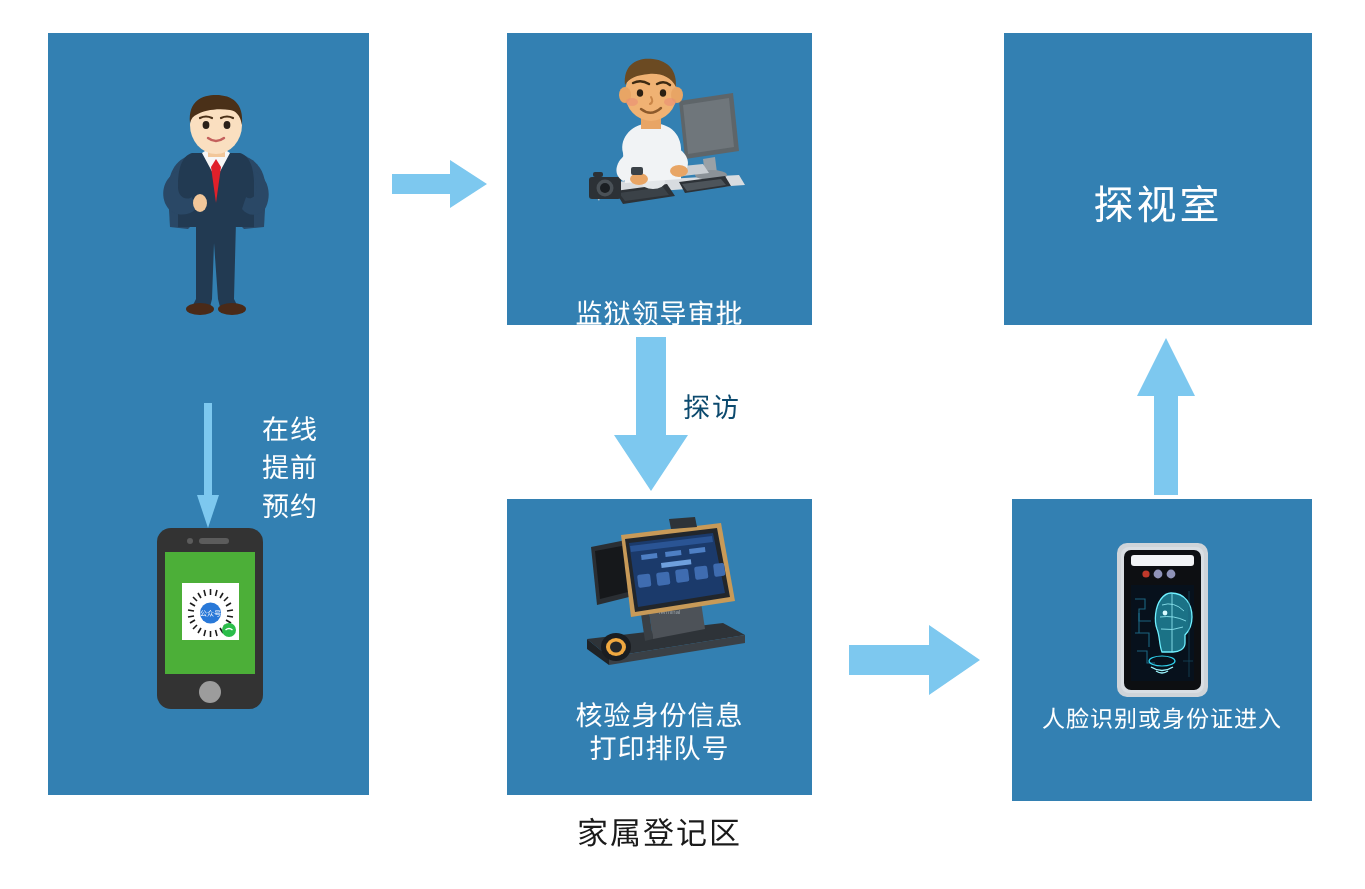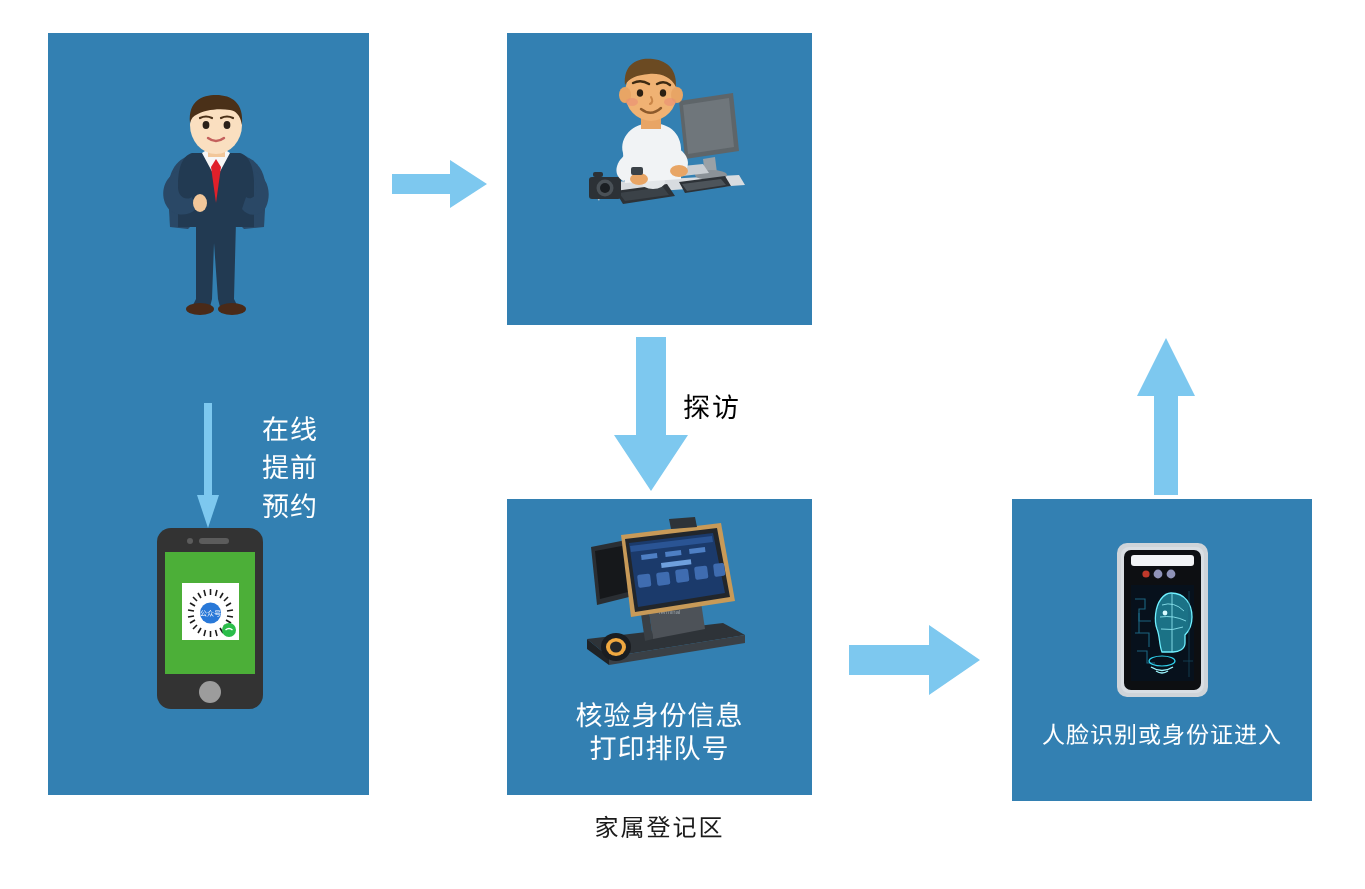--- a/index.html
+++ b/index.html
@@ -48,41 +48,41 @@
   .panel-label.small {
     font-size: 23px;
   }
 
   
   .caption {
     position: absolute;
     text-align: center;
     color: #1a1a1a;
     font-family: "Liberation Serif", "DejaVu Serif", serif;
-    font-size: 24px;
+    font-size: 31px;
     letter-spacing: 2px;
     white-space: nowrap;
   }
 
   
   .stack-label {
     position: absolute;
     color: #ffffff;
     font-family: "Liberation Serif", "DejaVu Serif", serif;
     font-size: 27px;
     line-height: 1.42;
     text-align: center;
     letter-spacing: 1px;
     white-space: pre-line;
   }
 
   
   .edge-label {
     position: absolute;
-    color: #000000;
+    color: #0c4a6e;
     font-family: "Liberation Serif", "DejaVu Serif", serif;
     font-size: 27px;
     letter-spacing: 2px;
     white-space: nowrap;
   }
 
   
   .arrow {
     position: absolute;
   }
@@ -248,20 +248,21 @@
         <ellipse cx="88" cy="38" rx="3.2" ry="3.8" fill="#2b2013"></ellipse>
 
         <ellipse cx="57" cy="47" rx="6" ry="4" fill="#e98b74" opacity="0.55"></ellipse>
         <ellipse cx="95" cy="47" rx="6" ry="4" fill="#e98b74" opacity="0.55"></ellipse>
 
         <path d="M76 42 q3 5 -1 7" stroke="#c98547" stroke-width="2" fill="none" stroke-linecap="round"></path>
         <path d="M66 54 q10 8 20 -1" stroke="#8c5a2b" stroke-width="2.4" fill="none" stroke-linecap="round"></path>
       </svg>
     </div>
 
+    <div class="panel-label mid" style="top:265px;">监狱领导审批</div>
   </div>
 
   <div class="arrow" style="left:613px; top:337px; width:76px; height:155px;">
     <svg viewBox="0 0 76 155" preserveAspectRatio="none" xmlns="http://www.w3.org/2000/svg">
       <polygon points="23,0 53,0 53,98 75,98 38,154 1,98 23,98" fill="#7dc8ef"></polygon>
     </svg>
   </div>
 
   <div class="edge-label" style="left:683px; top:386px;">探访</div>
 
@@ -363,24 +364,27 @@
         <path d="M36 126 q11 7 22 0" stroke="#9df6ff" stroke-width="1.4" fill="none"></path>
         <path d="M41 130 q6 4 12 0" stroke="#9df6ff" stroke-width="1.4" fill="none"></path>
 
         <g stroke="#1b5d78" stroke-width="0.8" opacity="0.7">
           <line x1="74" y1="50" x2="74" y2="136"></line>
           <line x1="68" y1="120" x2="78" y2="120"></line>
         </g>
       </svg>
     </div>
 
-    <div class="panel-label small" style="top:222px;">人脸识别或身份证进入</div>
+    <div class="panel-label small" style="top:206px;">人脸识别或身份证进入</div>
   </div>
 
 
   <div class="arrow" style="left:1136px; top:338px; width:60px; height:158px;">
     <svg viewBox="0 0 60 158" preserveAspectRatio="none" xmlns="http://www.w3.org/2000/svg">
       <polygon points="30,0 59,58 42,58 42,157 18,157 18,58 1,58" fill="#7dc8ef"></polygon>
     </svg>
   </div>
 
+  <div class="panel" style="left:1004px; top:33px; width:308px; height:292px;">
+    <div class="panel-label big" style="top:148px;">探视室</div>
+  </div>
 
 </div>
 
 </body></html>

